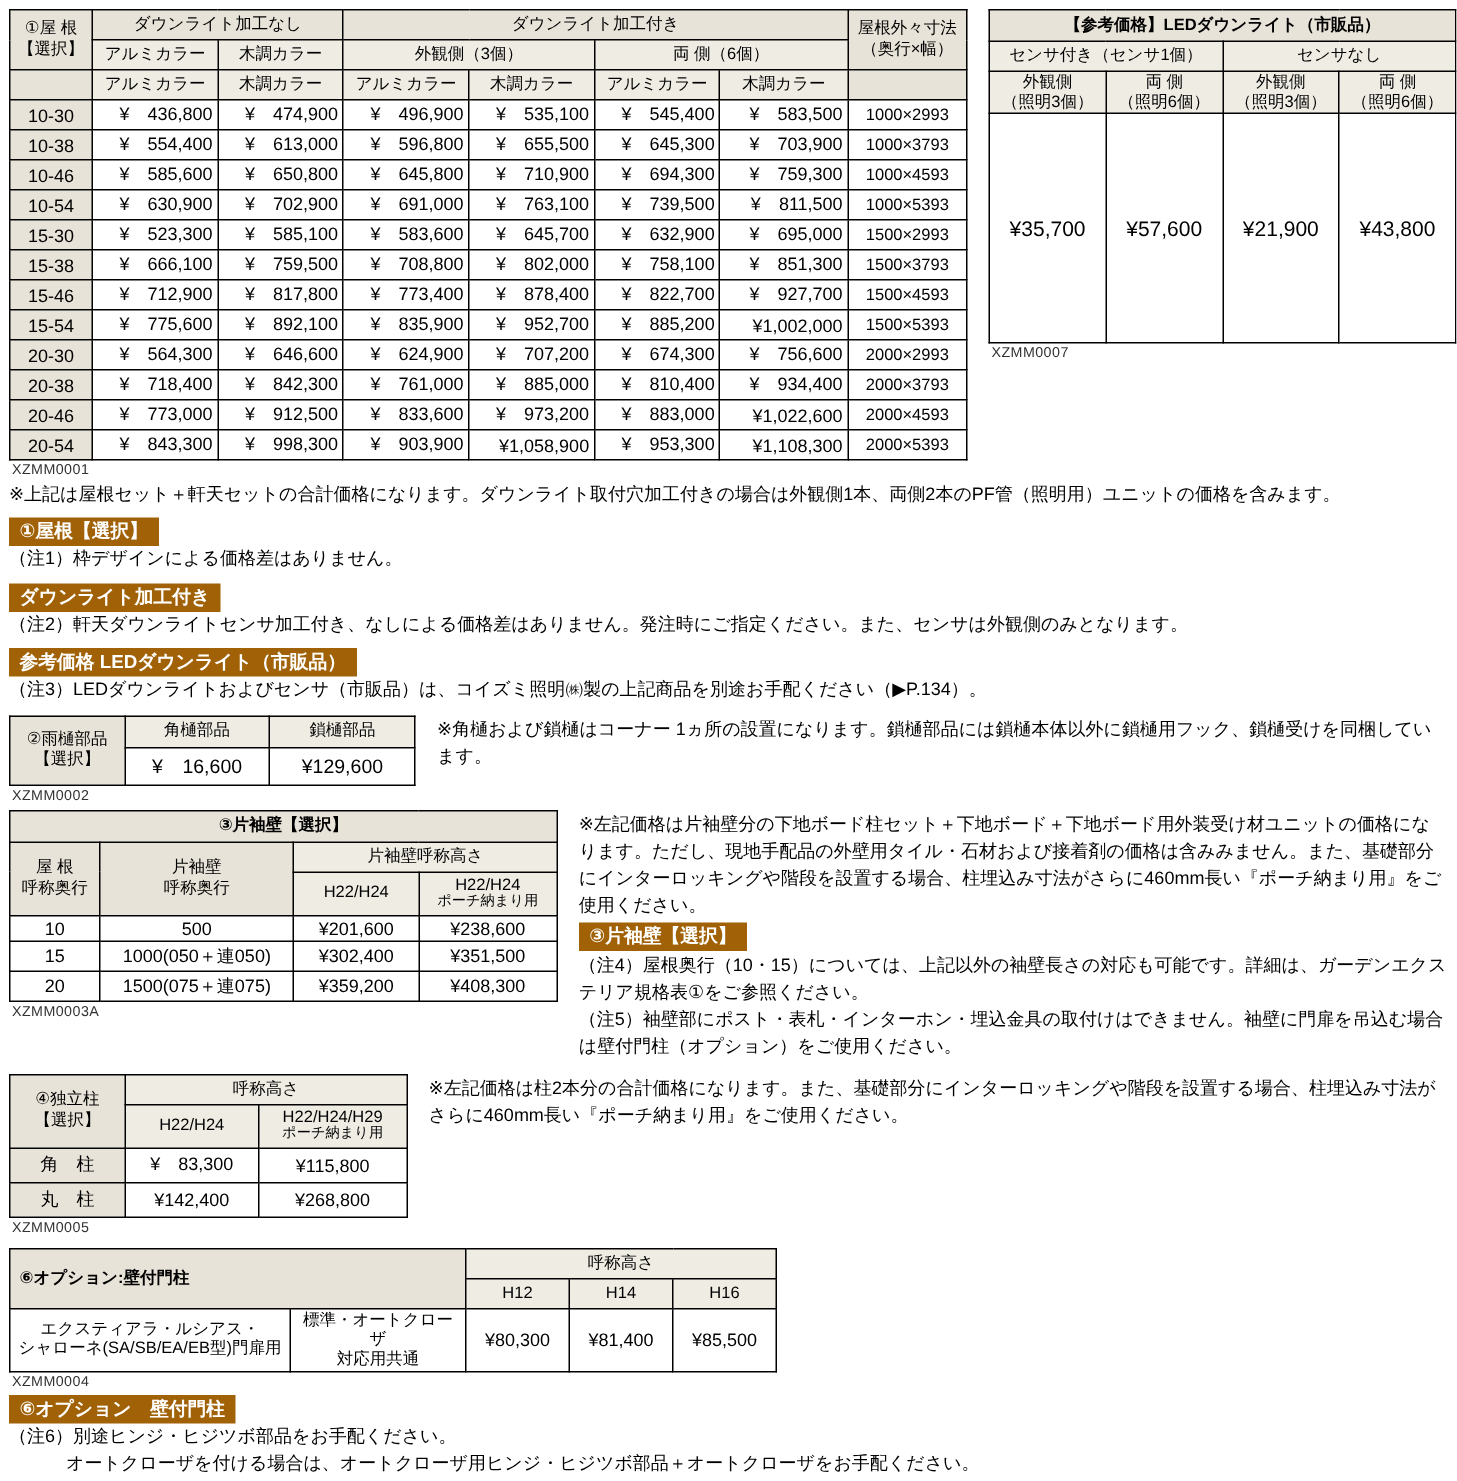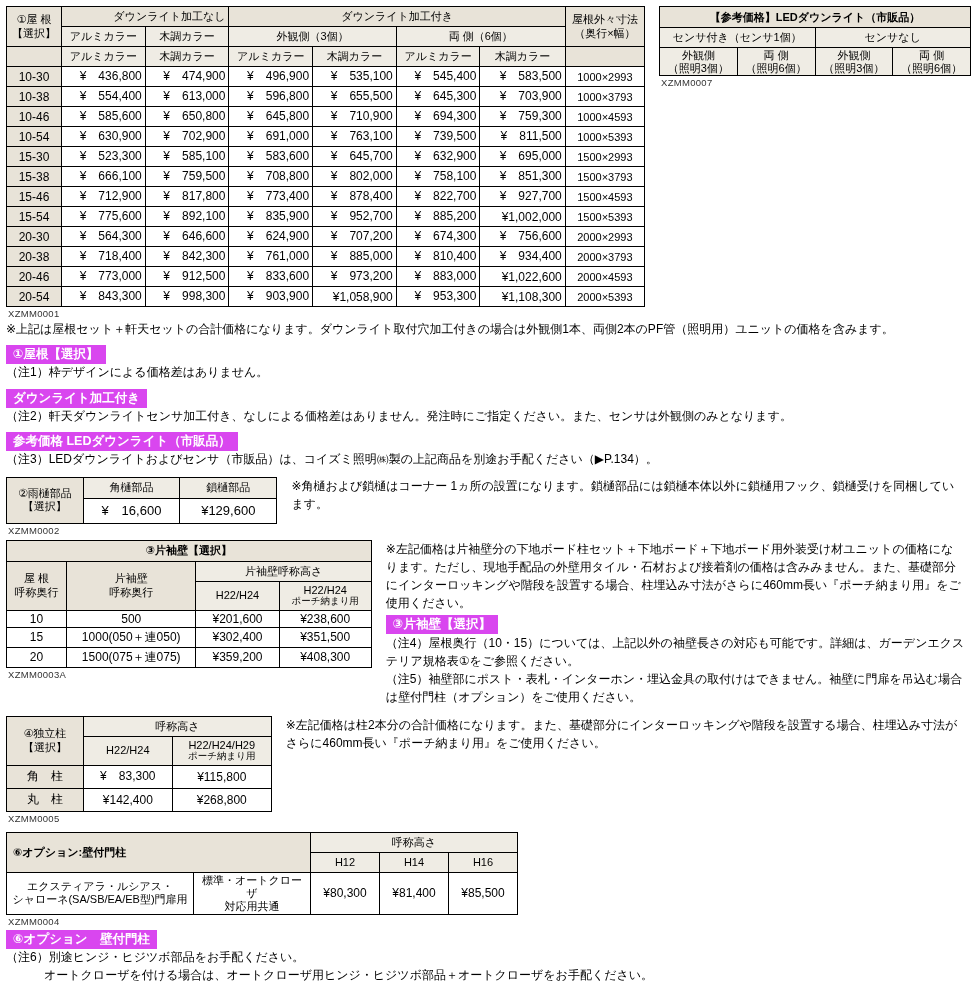--- a/index.html
+++ b/index.html
@@ -12,21 +12,21 @@
     -webkit-font-smoothing:antialiased;
   }
   table{border-collapse:collapse;}
   .tbl td,.tbl th{border:1px solid #000;padding:1px 3px;font-weight:normal;}
   .hdr{background:#e8e3d8;text-align:center;font-size:11px;line-height:1.15;}
   .hdr2{background:#efece4;text-align:center;font-size:11px;line-height:1.15;}
   .num{text-align:right;font-size:12px;white-space:nowrap;}
   .ctr{text-align:center;}
   .code{font-size:9.5px;color:#333;margin:1px 0 0 2px;letter-spacing:.3px;}
   .note{font-size:12px;line-height:1.45;}
-  .blk{background:#d946ef;color:#fff;display:inline-block;padding:1px 7px;font-size:12.5px;font-weight:bold;}
+  .blk{background:#a16207;color:#fff;display:inline-block;padding:1px 7px;font-size:12.5px;font-weight:bold;}
   .sec{margin-top:3px;}
   .small{font-size:11px;}
   .wrapflex{display:flex;align-items:flex-start;}
   .b{font-weight:bold;}
   .tblmain td{height:17px;}
   .rowlbl{background:#e8e3d8;text-align:center;font-size:12px;}
   .sideNote{font-size:12px;line-height:1.5;}
 </style>
 </head>
 <body>
@@ -34,21 +34,21 @@
 <div class="wrapflex" style="padding:6px 0 0 6px;">
 
   <div>
     <table class="tbl tblmain">
       <tbody>
           <tr>
         <td class="hdr" rowspan="2" style="width:54px;line-height:1.2;">
           <div>①屋 根</div>
           <div>【選択】</div>
         </td>
-        <td class="hdr" colspan="2" style="width:160px;text-align:right;">ダウンライト加工なし</td>
+        <td class="hdr" colspan="2" style="width:160px;">ダウンライト加工なし</td>
         <td class="hdr" colspan="4">ダウンライト加工付き</td>
         <td class="hdr" rowspan="2" style="width:76px;line-height:1.2;">
           <div>屋根外々寸法</div>
           <div>（奥行×幅）</div>
         </td>
       </tr>
       <tr>
         <td class="hdr2" style="width:80px;">アルミカラー</td>
         <td class="hdr2" style="width:80px;">木調カラー</td>
         <td class="hdr2" colspan="2">外観側（3個）</td>
@@ -210,20 +210,26 @@
           <div>（照明6個）</div>
         </td>
         <td class="hdr2" style="width:78px;">
           <div>外観側</div>
           <div>（照明3個）</div>
         </td>
         <td class="hdr2" style="width:78px;">
           <div>両 側</div>
           <div>（照明6個）</div>
         </td>
+      </tr>
+      <tr>
+        <td class="ctr b" style="height:150px;vertical-align:middle;font-size:14px;">¥35,700</td>
+        <td class="ctr b" style="vertical-align:middle;font-size:14px;">¥57,600</td>
+        <td class="ctr b" style="vertical-align:middle;font-size:14px;">¥21,900</td>
+        <td class="ctr b" style="vertical-align:middle;font-size:14px;">¥43,800</td>
       </tr>
     </tbody>
       </table>
     <div class="code">XZMM0007</div>
   </div>
 </div>
 
 <div class="note" style="padding:2px 8px 0 6px;">※上記は屋根セット＋軒天セットの合計価格になります。ダウンライト取付穴加工付きの場合は外観側1本、両側2本のPF管（照明用）ユニットの価格を含みます。</div>
 
 <div class="sec" style="padding:4px 6px 0 6px;">

